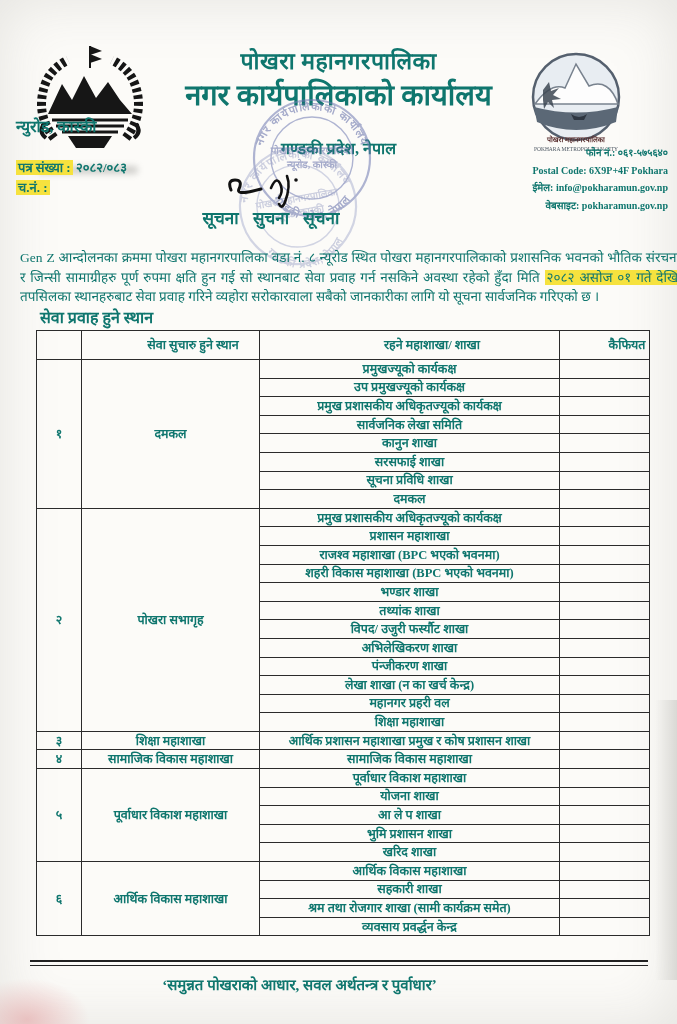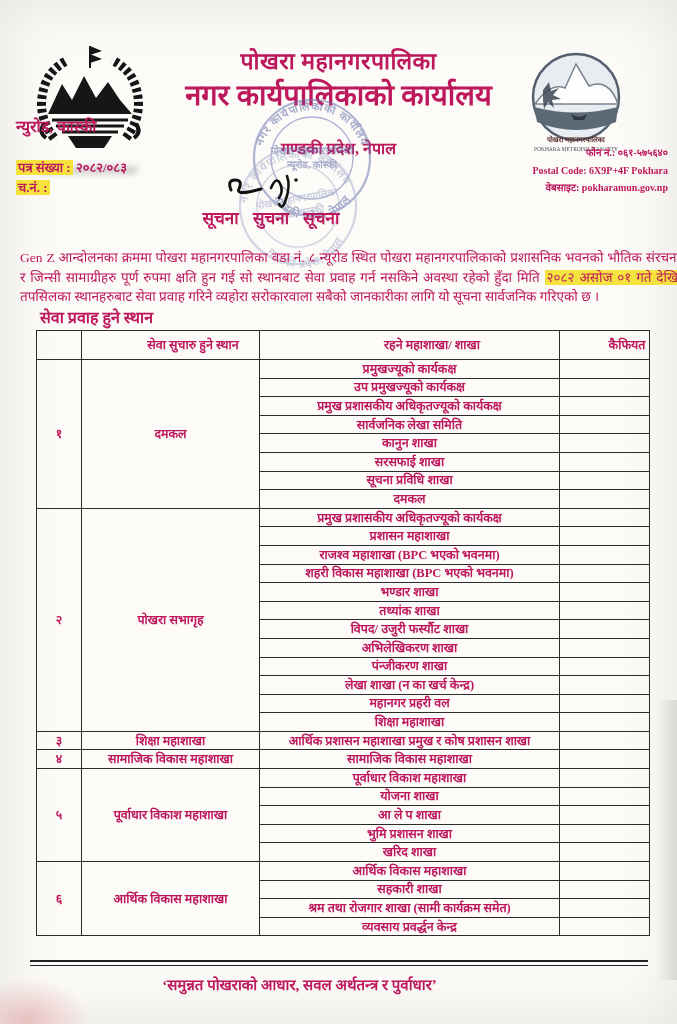--- a/index.html
+++ b/index.html
@@ -1,19 +1,19 @@
 <!DOCTYPE html>
 <html><head>
 <meta charset="utf-8">
 <style>
   html,body{margin:0;padding:0;background:#d8d8d4;}
   .page{
     position:relative;width:677px;height:1024px;margin:0 auto;
     background:#fcfbf8;overflow:hidden;
-    font-family:"Liberation Serif","DejaVu Serif",serif;color:#be185d;
+    font-family:"Liberation Serif","DejaVu Serif",serif;color:#0f766e;
     box-shadow:inset 0 0 60px rgba(120,120,115,.18);
   }
   .abs{position:absolute;}
   
   .title1{top:44px;left:0;width:677px;text-align:center;font-size:23px;font-weight:700;letter-spacing:.5px;}
   .title2{top:74px;left:0;width:677px;text-align:center;font-size:29px;font-weight:700;}
   .addr1{top:115px;left:16px;width:677px;text-align:left;font-size:16px;font-weight:700;}
   .addr2{top:137px;left:0;width:677px;text-align:center;font-size:16px;font-weight:700;}
   .letterblock{top:158px;left:16px;font-size:13px;font-weight:700;line-height:20px;}
   .hl{background:#f6e23e;padding:0 2px;text-align:right;}
@@ -97,20 +97,21 @@
       <span>२०८२/०८३</span>
     </div>
     <div>
       <span class="hl">च.नं. :</span>
     </div>
   </div>
 
   <div class="abs contact">
     <div>फोन नं.: ०६१-५७५६४०</div>
     <div>Postal Code: 6X9P+4F Pokhara</div>
+    <div>ईमेल: info@pokharamun.gov.np</div>
     <div>वेबसाइट: pokharamun.gov.np</div>
   </div>
 
   <svg class="abs stamp" viewBox="0 0 196 196">
     <defs>
       <path id="arcTop" d="M 38,86 A 52,52 0 0 1 142,86" fill="none"></path>
       <path id="arcBot" d="M 44,98 A 46,46 0 0 0 136,98" fill="none"></path>
     </defs>
     <g id="stampG">
       <circle class="sr" cx="90" cy="82" r="58"></circle>

